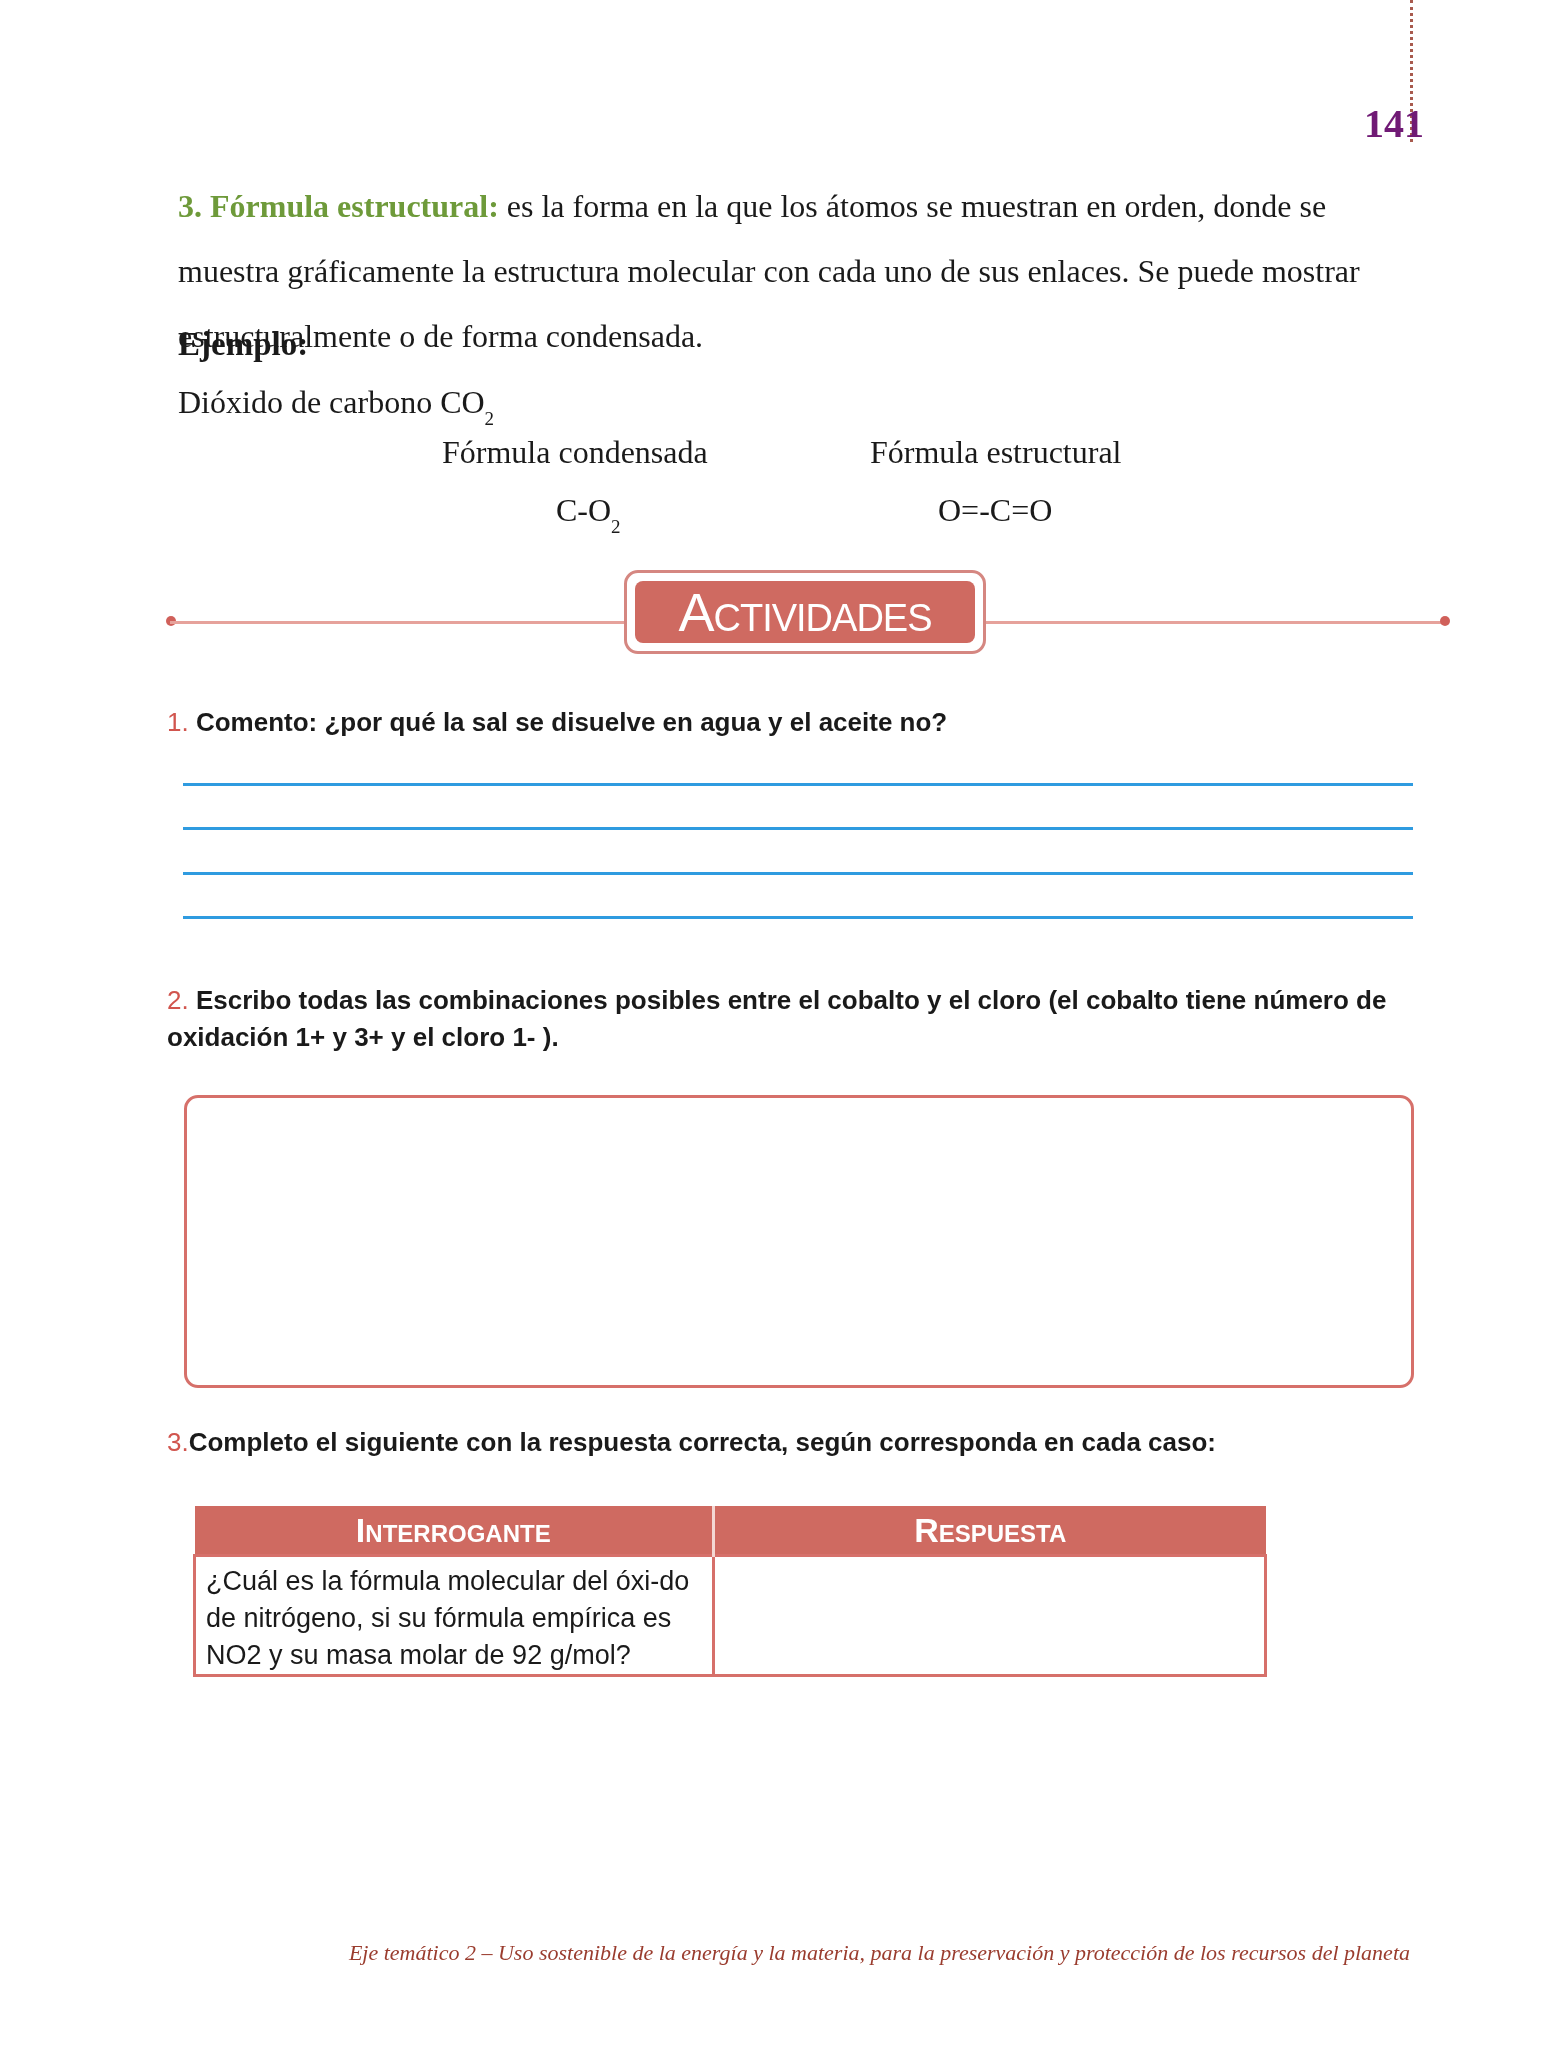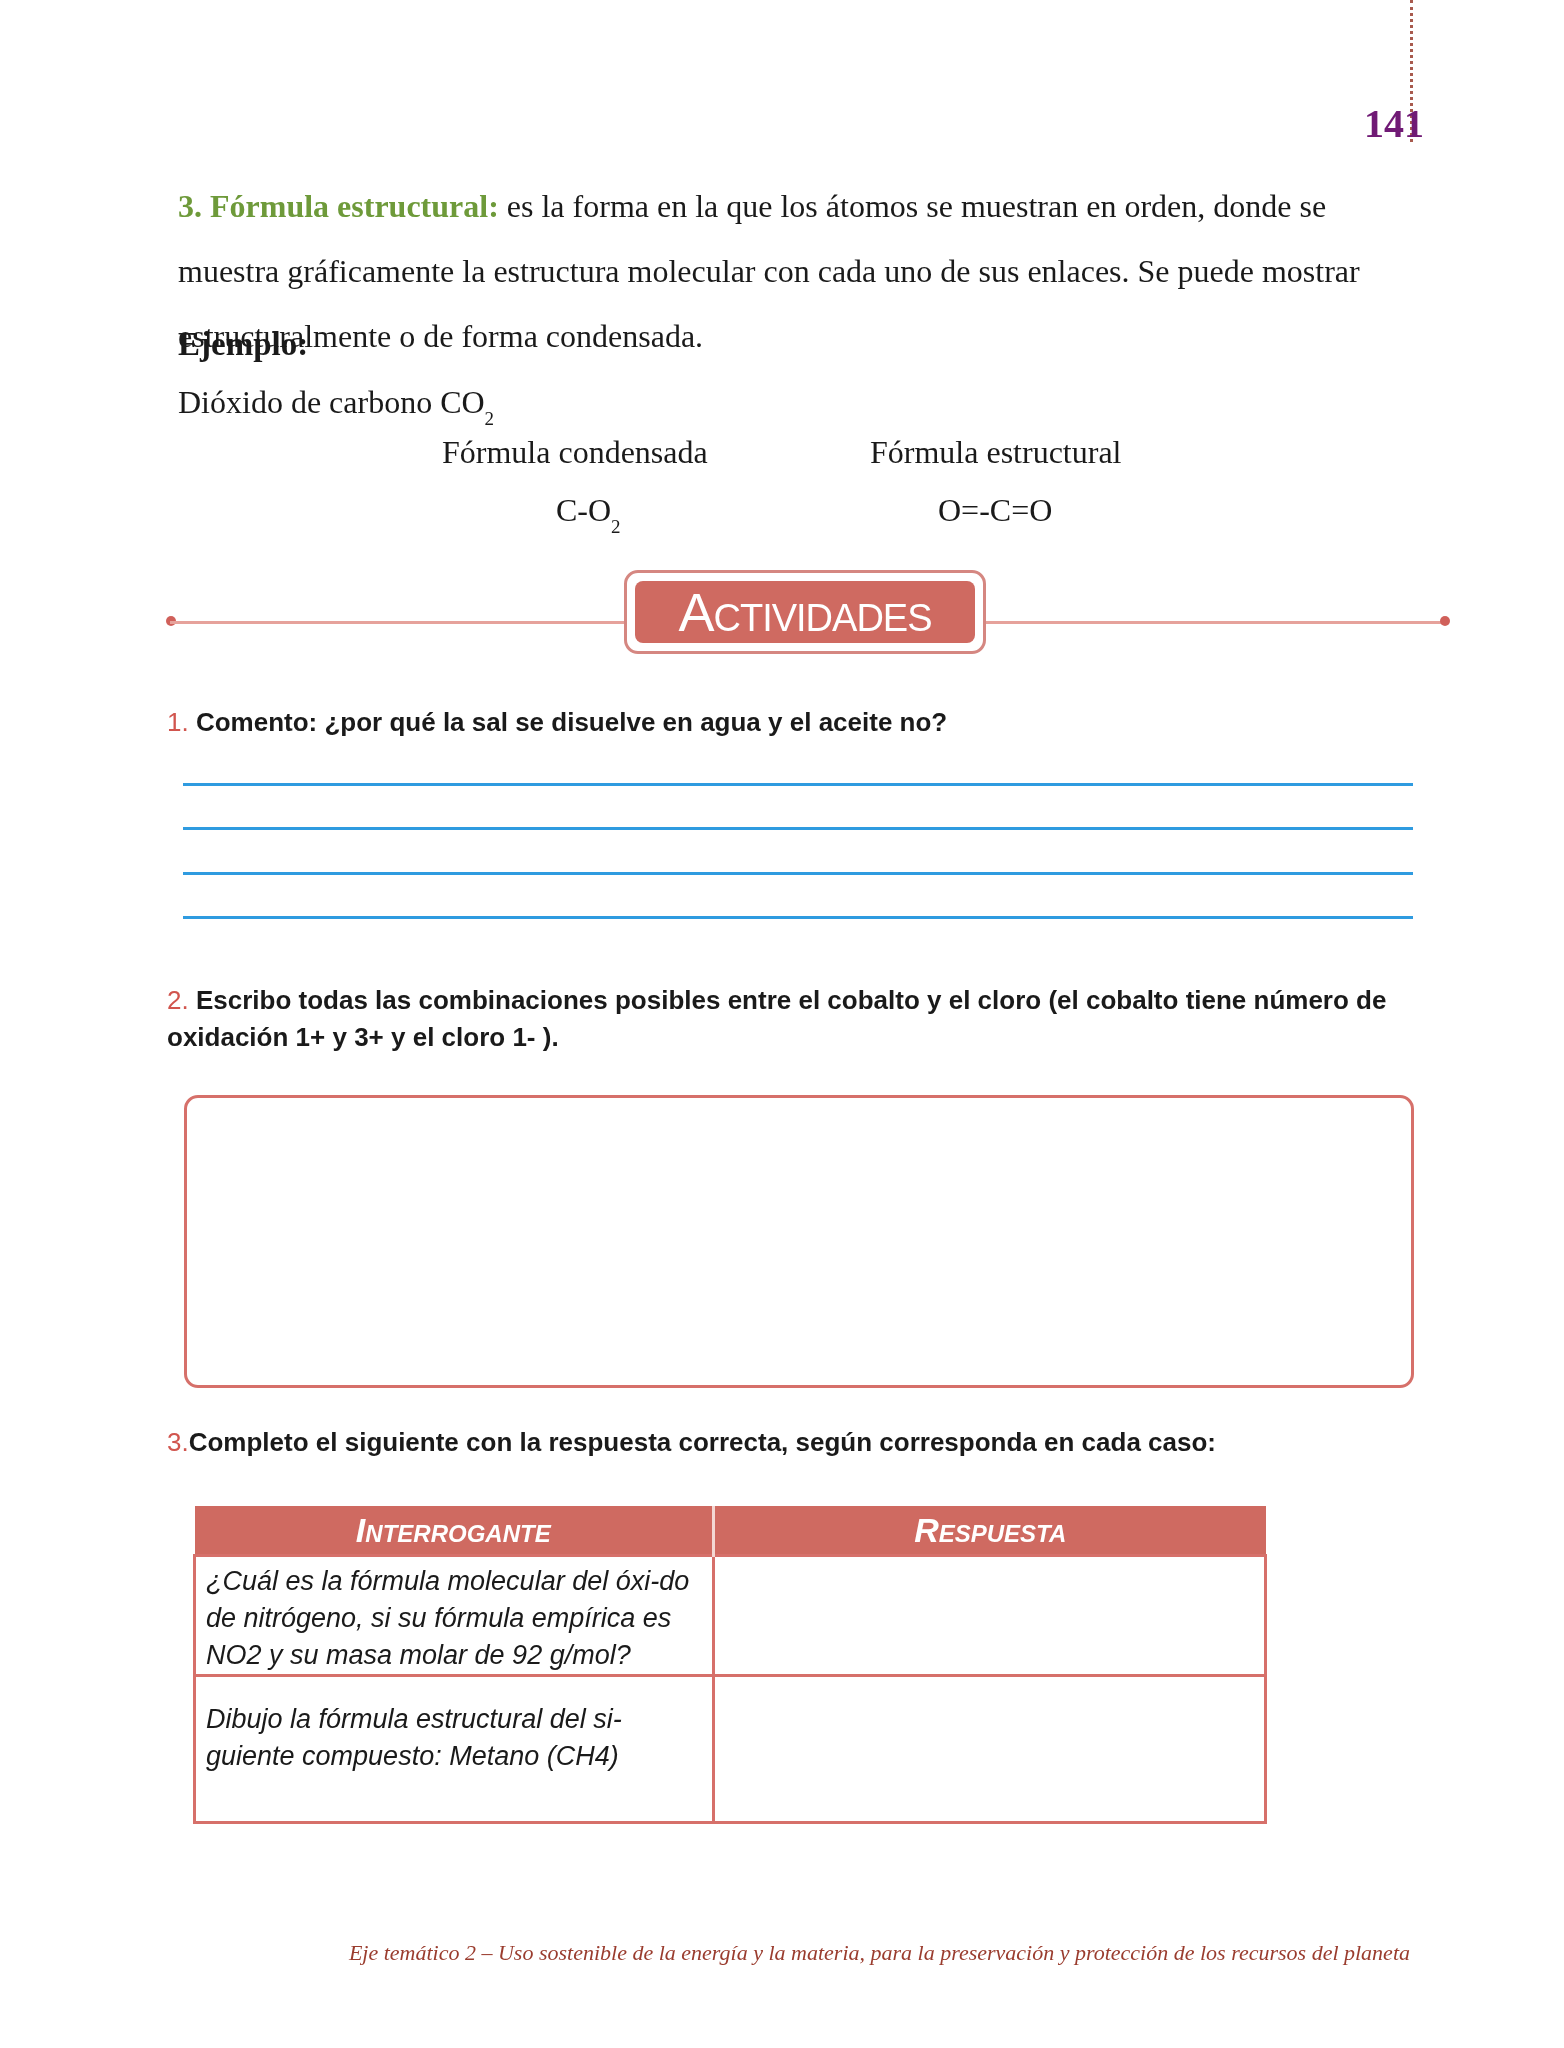--- a/index.html
+++ b/index.html
@@ -31,21 +31,21 @@
 
     
     .prompt { position: absolute; font-size: 26px; line-height: 37px; font-weight: bold; }
     .prompt .num { color: #d1554e; font-weight: normal; }
 
     .answer-line { position: absolute; left: 183px; width: 1230px; height: 3px; background: #2f9be0; }
 
     .answer-box { position: absolute; left: 184px; top: 1095px; width: 1230px; height: 293px; border: 3px solid #d6706a; border-radius: 14px; box-sizing: border-box; }
 
     
-    .qtable { position: absolute; left: 193px; top: 1506px; width: 1074px; border-collapse: collapse; font-style: italic; }
+    .qtable { position: absolute; left: 193px; top: 1506px; width: 1074px; border-collapse: collapse; }
     .qtable th { background: #cf6a61; color: #fff; font-family: "Liberation Sans", "DejaVu Sans", sans-serif; font-weight: bold; font-variant: small-caps; font-size: 34px; height: 48px; padding: 0; text-align: center; }
     .qtable th.first { border-right: 3px solid #f4d8d4; }
     .qtable td { border: 3px solid #d6706a; vertical-align: top; font-family: "Liberation Sans", "DejaVu Sans", sans-serif; font-size: 27px; line-height: 37px; color: #1a1a1a; padding: 6px 10px 0 10px; }
     .qtable td.q { width: 496px; }
     .qtable tr.r1 td { height: 106px; }
     .qtable tr.r2 td { height: 106px; }
     .qtable tr.r3 td { height: 120px; padding-top: 24px; }
 
     .footer { position: absolute; right: 154px; top: 1940px; font-family: "Liberation Serif", "DejaVu Serif", serif; font-style: italic; font-size: 22px; color: #9a3c2e; }
   </style>
@@ -104,20 +104,16 @@
     <tr>
       <th class="first">Interrogante</th>
       <th>Respuesta</th>
     </tr>
   </thead>
   <tbody>
     <tr class="r2">
       <td class="q">¿Cuál es la fórmula molecular del óxi-do de nitrógeno, si su fórmula empírica es NO2 y su masa molar de 92 g/mol?</td>
       <td></td>
     </tr>
-    <tr class="r3">
-      <td class="q">Dibujo la fórmula estructural del si-guiente compuesto: Metano (CH4)</td>
-      <td></td>
-    </tr>
   </tbody>
 </table>
 
 <div class="footer">Eje temático 2 – Uso sostenible de la energía y la materia, para la preservación y protección de los recursos del planeta</div>
 
 </body></html>

